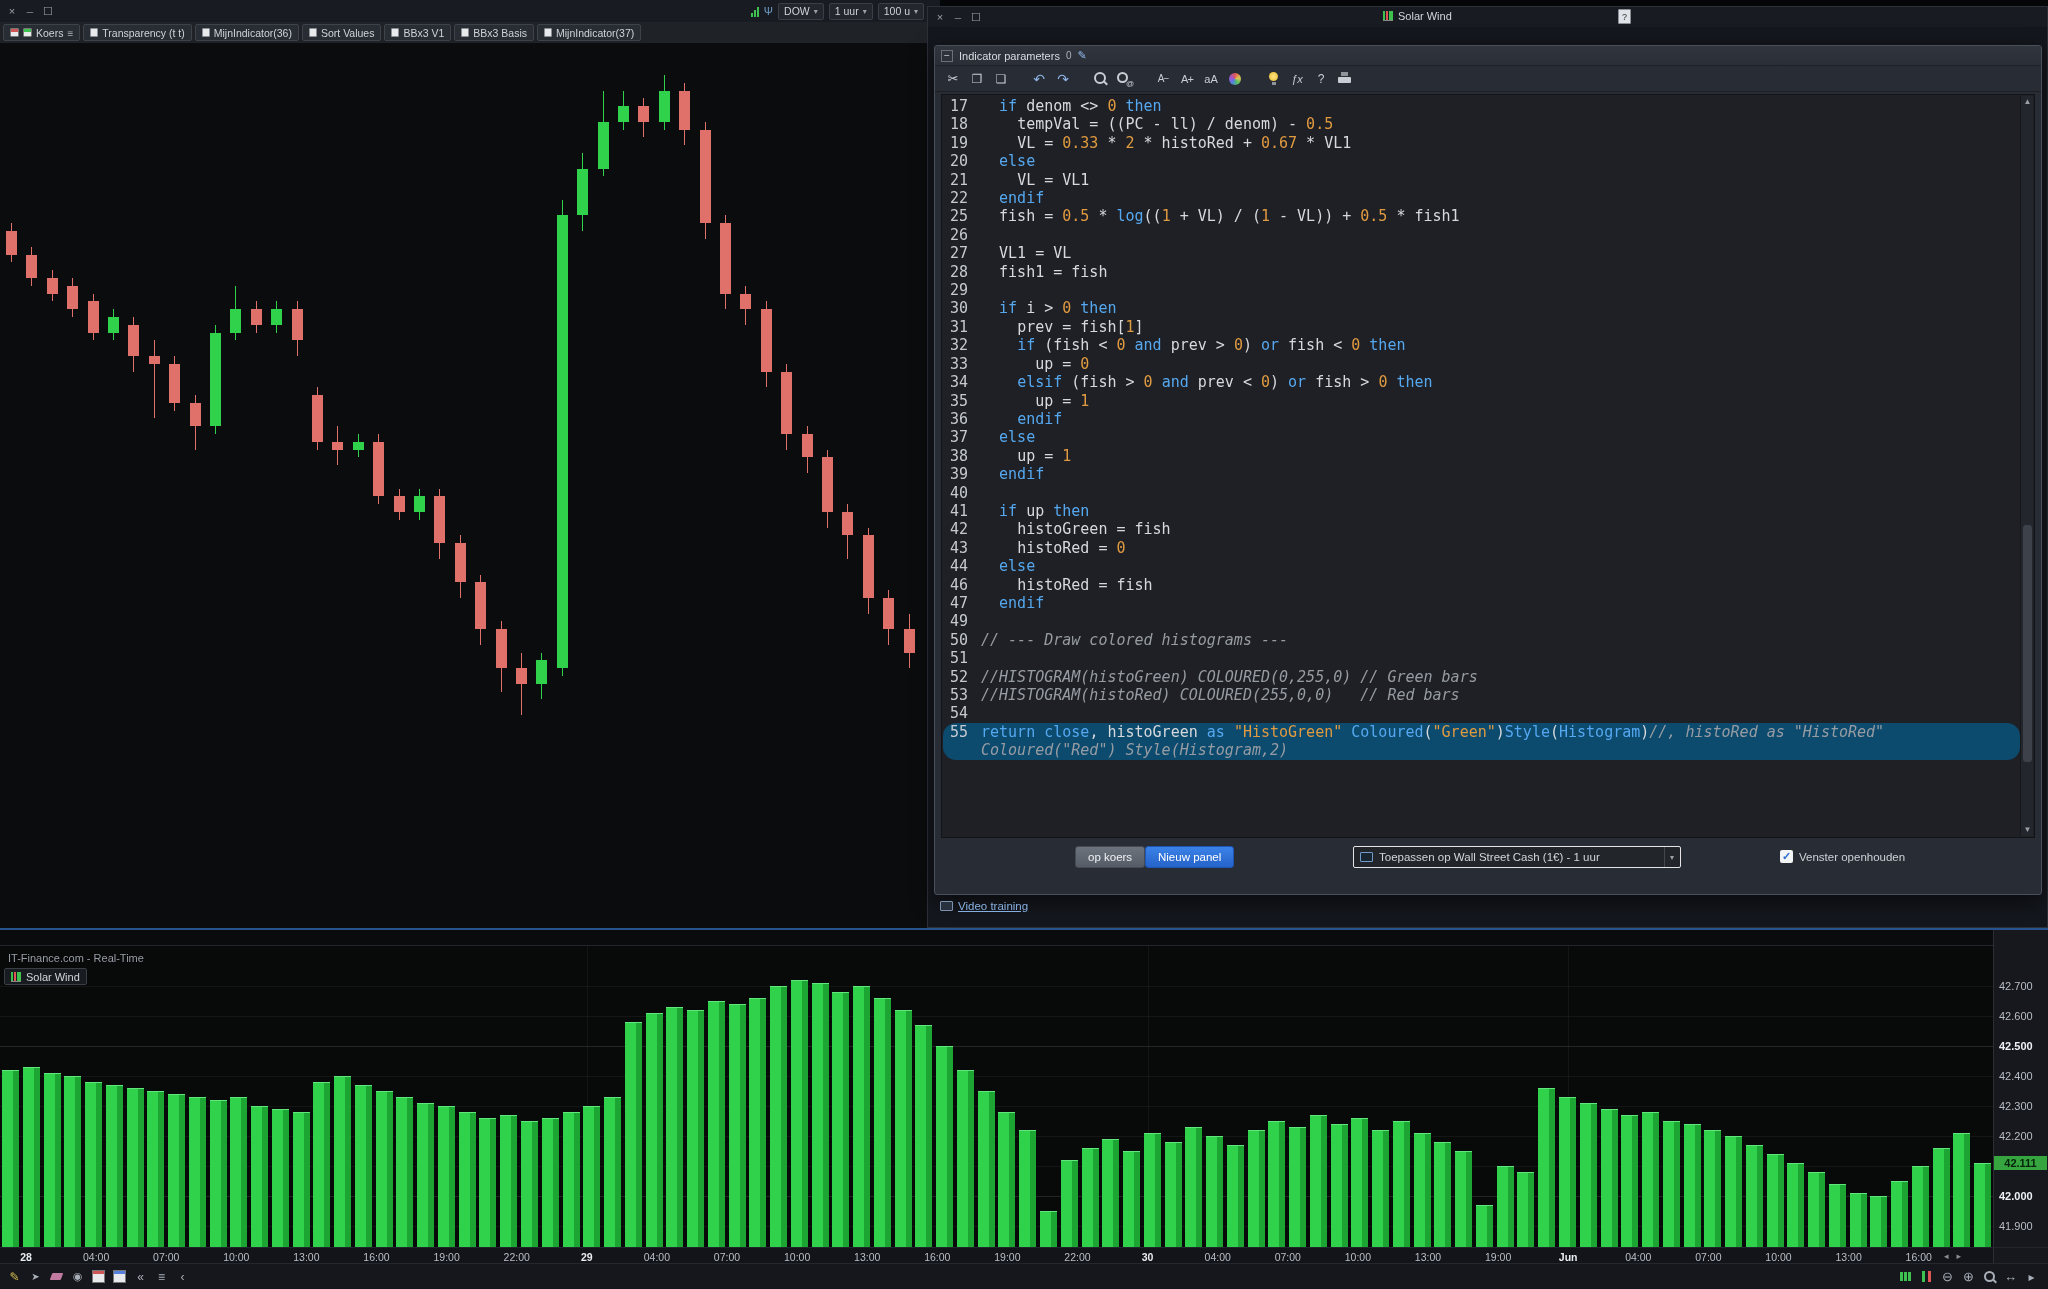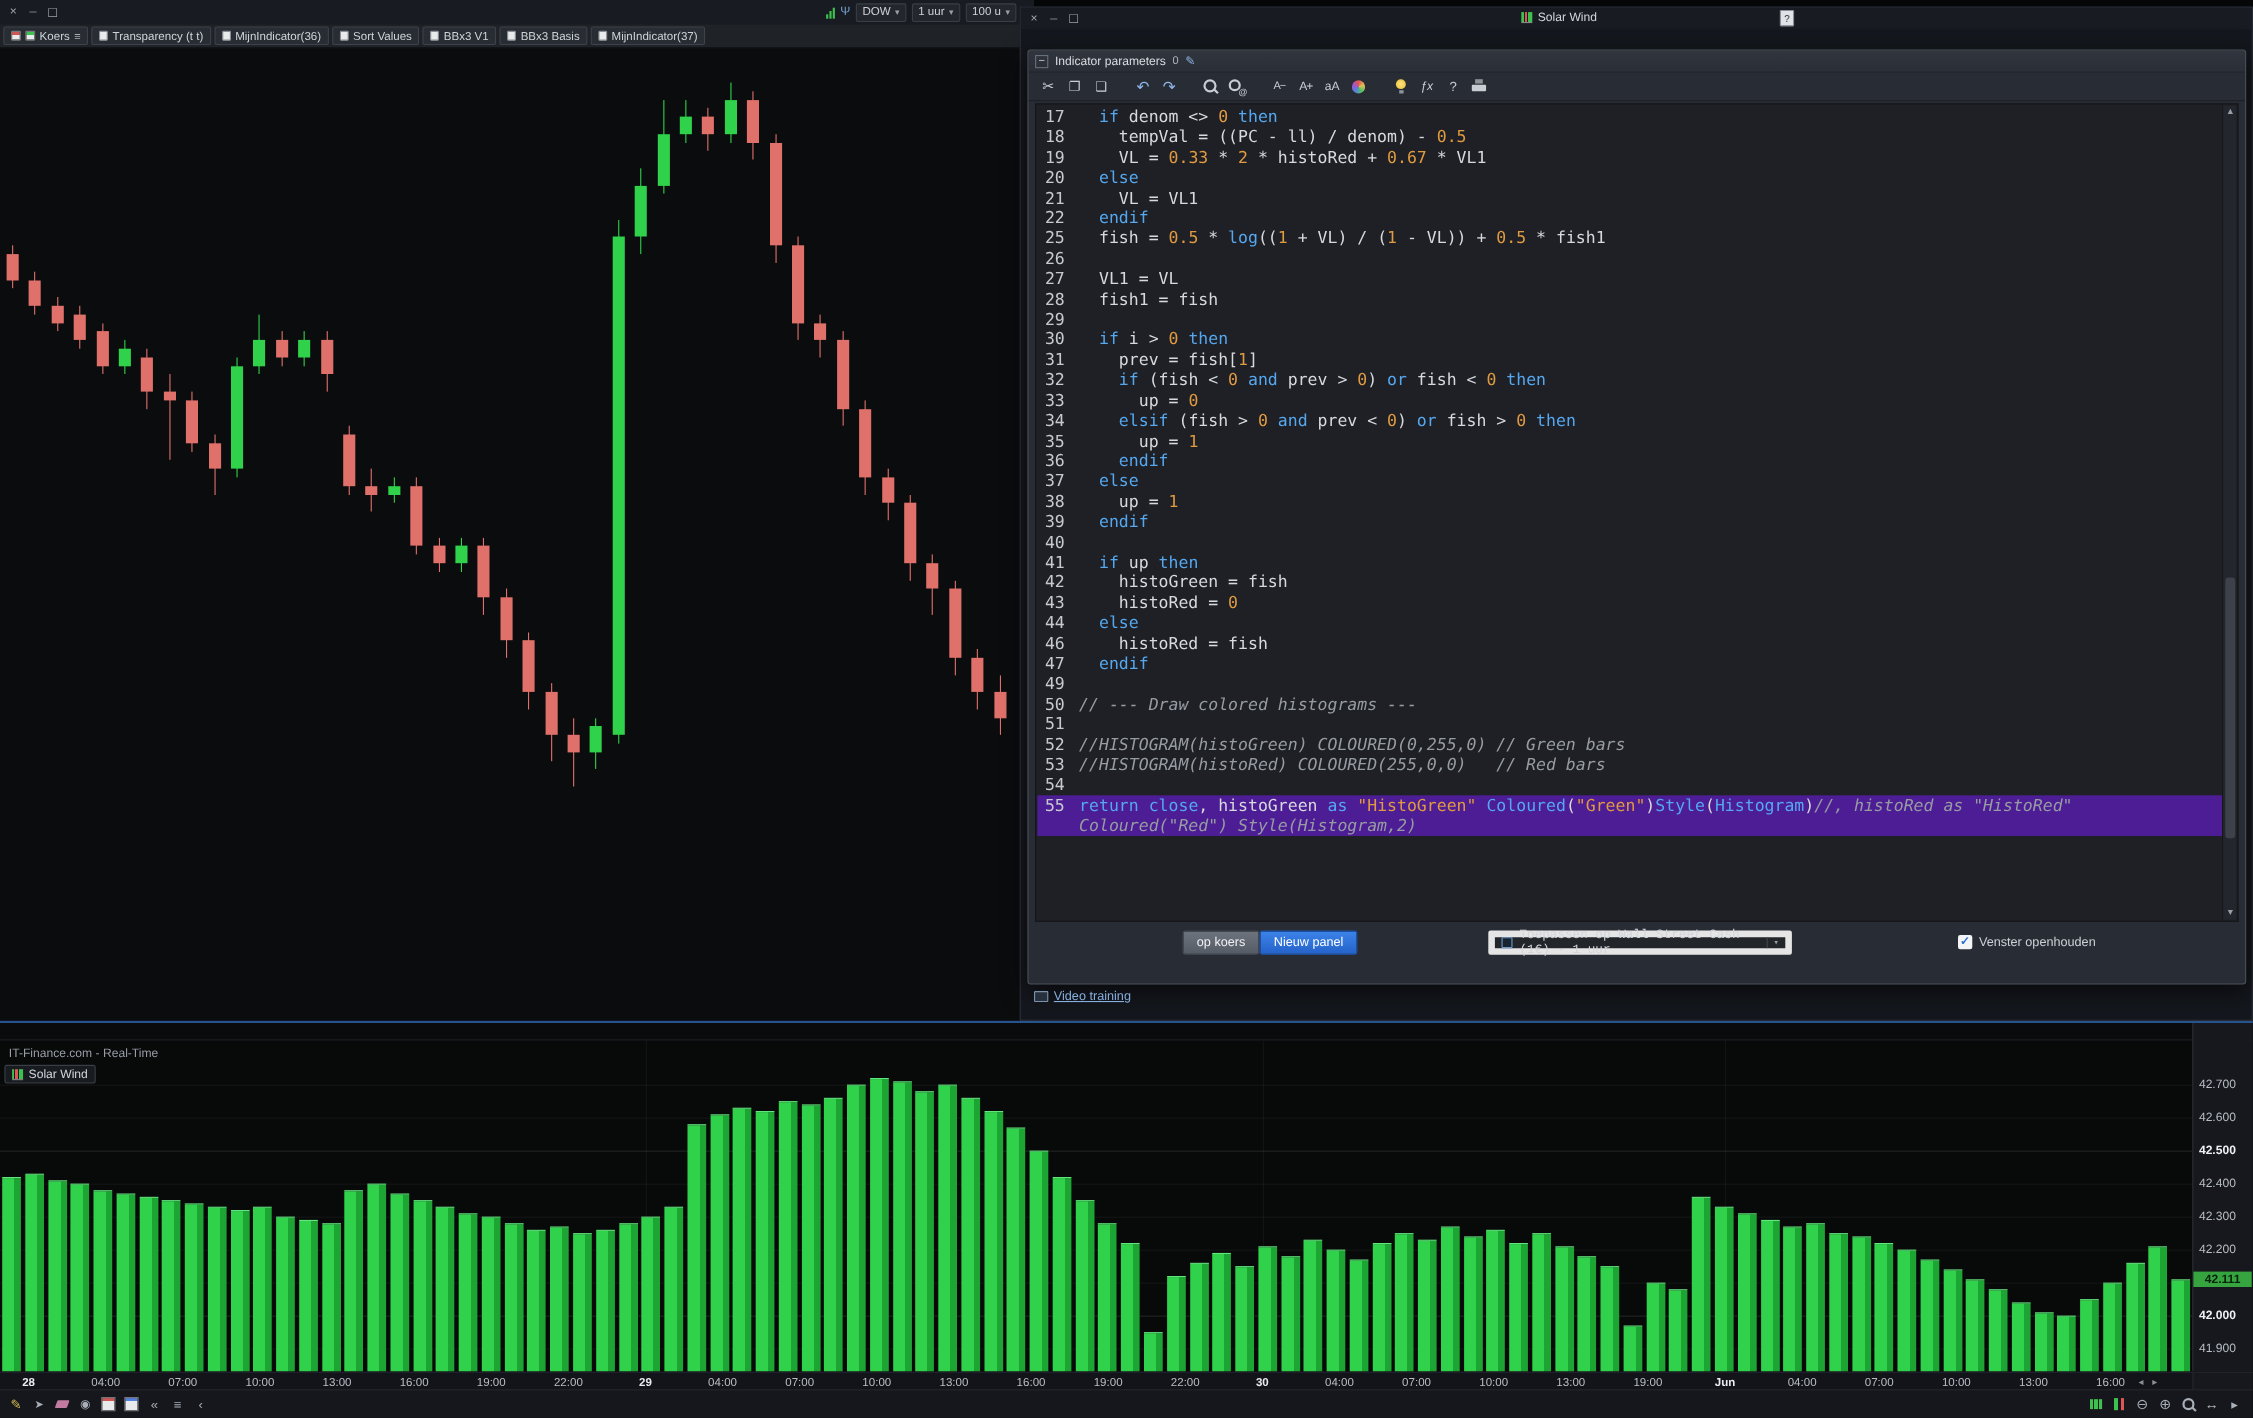--- a/index.html
+++ b/index.html
@@ -71,38 +71,38 @@
   .i-function::before{content:"ƒx";font-style:italic;font-size:11px;color:#c9cdd4;}
   .i-help::before{content:"?";font-size:12px;}
   .i-print::before{content:"";position:absolute;left:3px;top:7px;width:13px;height:6px;background:#c9cdd4;border-radius:1px;}
   .i-print::after{content:"";position:absolute;left:6px;top:2px;width:7px;height:4px;background:#8f949b;}
 
   
   #editor{position:absolute;left:6px;top:48px;width:1094px;height:744px;background:#1e2025;border:1px solid #121418;}
   #code-lines{position:absolute;left:1px;top:2px;right:14px;bottom:1px;
       font-family:"DejaVu Sans Mono",monospace;font-size:15px;line-height:18.4px;color:#d7d9dc;}
   .crow{display:flex;}
-  .crow.hl{background:#4c1d95;}
+  .crow.hl{background:#0c4a6e;border-radius:13px;}
   .gut{flex:0 0 34px;text-align:right;padding-right:9px;color:#c6cad0;user-select:none;}
   .ctext{flex:1;white-space:pre-wrap;padding-left:4px;}
   .tk-k{color:#55a8f0;} .tk-f{color:#55a8f0;} .tk-n{color:#e09a40;} .tk-s{color:#e09a40;}
   .tk-c{color:#979ca3;font-style:italic;} .tk-p{color:#d7d9dc;}
   #vscroll{position:absolute;right:1px;top:1px;bottom:1px;width:13px;background:#23262c;border-left:1px solid #15171b;}
   #vscroll .arr{position:absolute;left:0;width:13px;height:12px;color:#9aa0a8;font-size:8px;text-align:center;line-height:12px;}
   #vscroll .arr.up{top:0;} #vscroll .arr.down{bottom:0;}
   #vthumb{position:absolute;left:2px;width:9px;top:58%;height:32%;background:#3c414a;border-radius:3px;}
 
   
   #dlg-footer{position:absolute;left:0;right:0;top:796px;height:34px;}
   .btn{position:absolute;top:4px;height:22px;border-radius:3px;font-size:11.5px;display:inline-flex;align-items:center;
       padding:0 12px;cursor:default;}
   #btn-opkoers{left:140px;background:linear-gradient(#6d737c,#565c66);border:1px solid #454a53;color:#f0f2f5;}
   #btn-nieuw{left:210px;background:linear-gradient(#3b82e8,#2563c9);border:1px solid #1d55b2;color:#fff;}
-  #apply-dd{position:absolute;left:418px;top:4px;width:276px;height:22px;background:#222529;border:6px solid #e5e5e5;
-      border-radius:2px;display:flex;align-items:center;gap:6px;padding:0 6px;font-size:11.5px;color:#d2d6dc;font-family:Liberation Mono, monospace;}
+  #apply-dd{position:absolute;left:418px;top:4px;width:328px;height:22px;background:#222529;border:1px solid #e5e5e5;
+      border-radius:2px;display:flex;align-items:center;gap:6px;padding:0 6px;font-size:11.5px;color:#d2d6dc;}
   #apply-dd .mon{width:13px;height:10px;border:1px solid #6f9cc8;border-radius:1px;background:#18242f;position:relative;}
   #apply-dd .car{margin-left:auto;border-left:1px solid #43474f;padding-left:5px;color:#9aa0a8;font-size:8px;align-self:stretch;display:flex;align-items:center;}
   #keep-open-box{position:absolute;left:845px;top:8px;width:13px;height:13px;background:#f2f4f6;border-radius:2px;
       color:#2d6fd0;font-size:11px;line-height:13px;text-align:center;font-weight:bold;}
   #keep-open-label{position:absolute;left:864px;top:9px;font-size:11.5px;color:#cdd2d8;}
 
   #video-training{position:absolute;left:12px;top:893px;display:flex;align-items:center;gap:5px;
       font-size:11.5px;color:#86aede;}
   #video-training .txt{text-decoration:underline;}
   #video-training .mon{width:13px;height:10px;border:1px solid #7d93ad;background:#27313d;border-radius:1px;}

